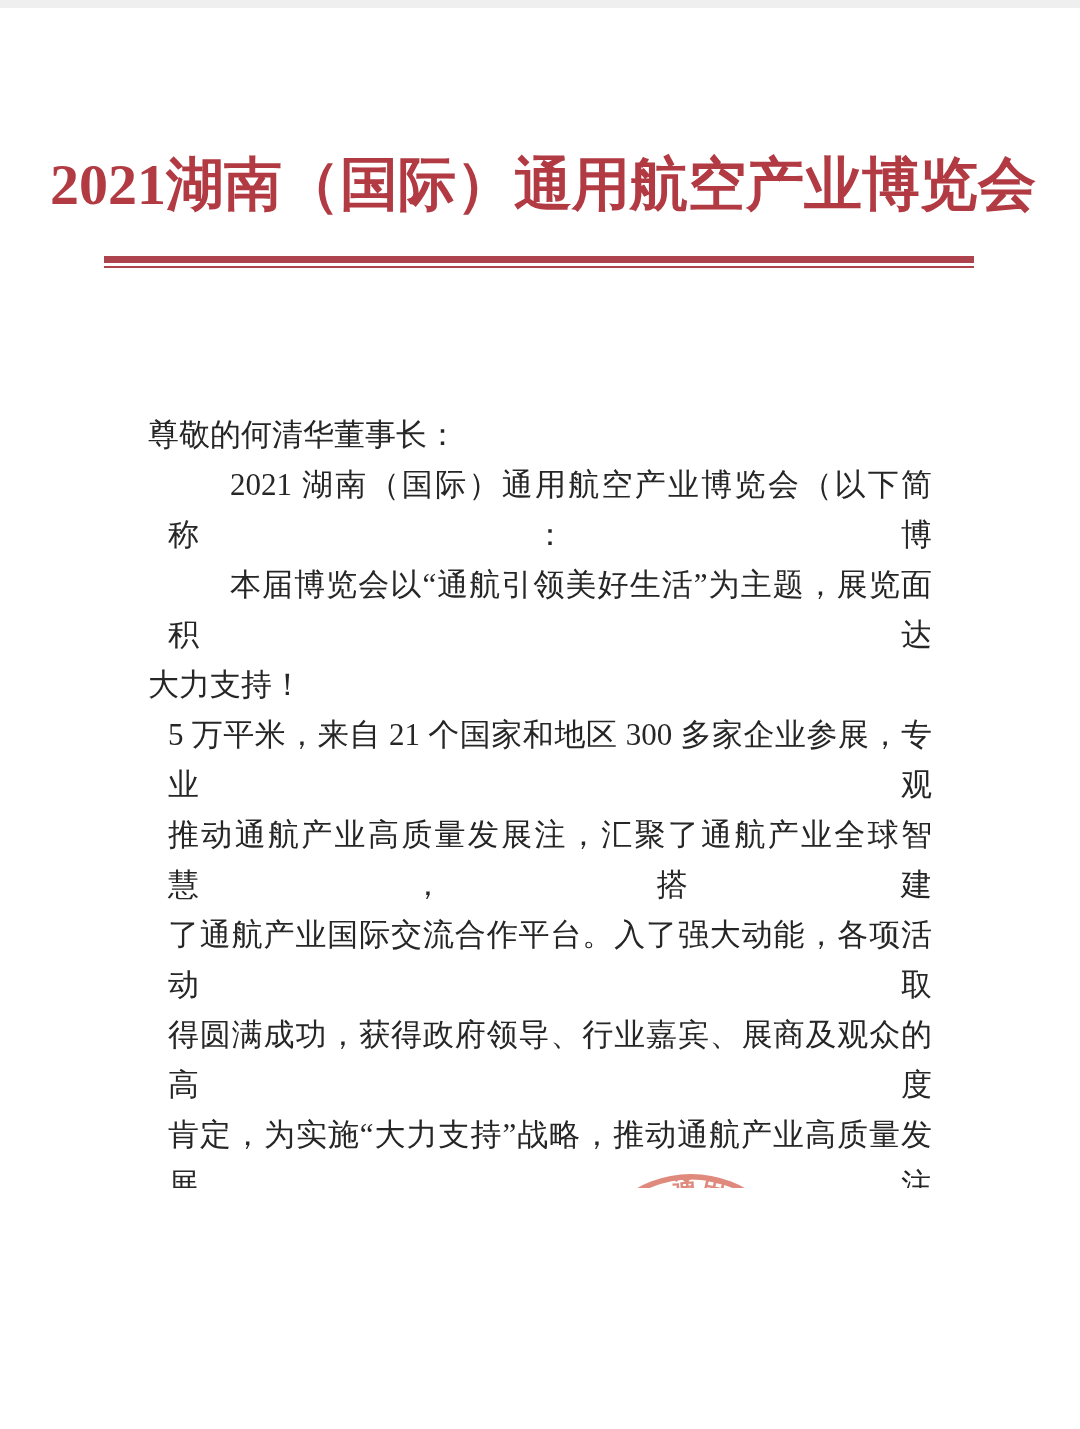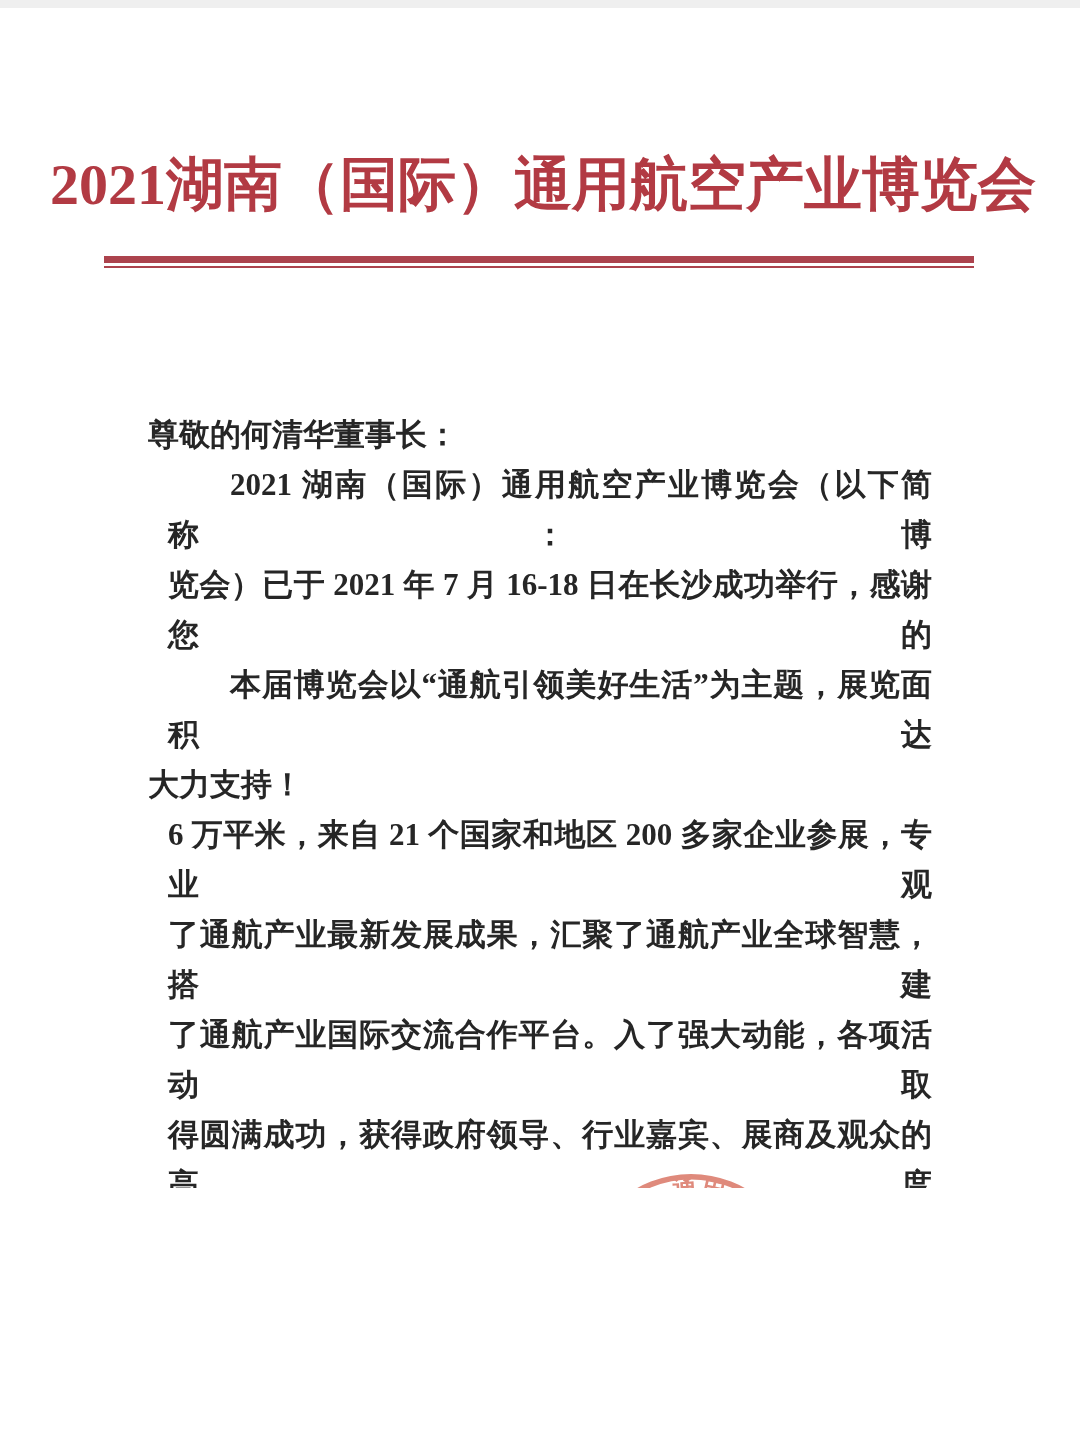--- a/index.html
+++ b/index.html
@@ -39,21 +39,20 @@
   }
   .body{
     position:absolute;top:410px;left:148px;width:784px;
     font-size:31px;
     line-height:50px;
     color:#262626;
   }
   .line{
     min-height:50px;
     text-align:justify;
-    font-weight:bold;
   }
   .line.fill{text-align-last:justify;margin-left:20px;}
   .line.end{text-align-last:left;}
   .line.indent{text-indent:2em;}
   .sig-block{
     position:absolute;top:1272px;left:164px;width:784px;
     font-size:32px;
     line-height:54px;
     color:#6d28d9;
   }
@@ -83,25 +82,24 @@
   <div class="rule">
     <div class="rule-thick"></div>
     <div class="rule-thin"></div>
   </div>
 
 
   <div class="body">
     <div class="line end">尊敬的何清华董事长：</div>
     <div id="paragraphs">
         <div class="line indent fill">2021 湖南（国际）通用航空产业博览会（以下简称：博</div>
-        <div class="line fill">览会）已于 2021 年 7 月 16-18 日在长沙成功举行，感谢您的</div>
         <div class="line indent fill">本届博览会以“通航引领美好生活”为主题，展览面积达</div>
         <div class="line end">大力支持！</div>
-        <div class="line fill">6 万平米，来自 21 个国家和地区 200 多家企业参展，专业观</div>
-        <div class="line fill">了通航产业最新发展成果，汇聚了通航产业全球智慧，搭建</div>
+        <div class="line fill">5 万平米，来自 21 个国家和地区 300 多家企业参展，专业观</div>
+        <div class="line fill">推动通航产业高质量发展注，汇聚了通航产业全球智慧，搭建</div>
         <div class="line fill">了通航产业国际交流合作平台。入了强大动能，各项活动取</div>
         <div class="line fill">得圆满成功，获得政府领导、行业嘉宾、展商及观众的高度</div>
         <div class="line fill">肯定，为实施“大力支持”战略，推动通航产业高质量发展注</div>
         <div class="line end">入了强大动能。</div>
       </div>
   </div>
 
   <div class="sig-block">
     <div class="signature">湖南（国际）通用航空产业博览会组委会</div>
     <div class="sig-date">2021 年 7 月 27 日</div>

